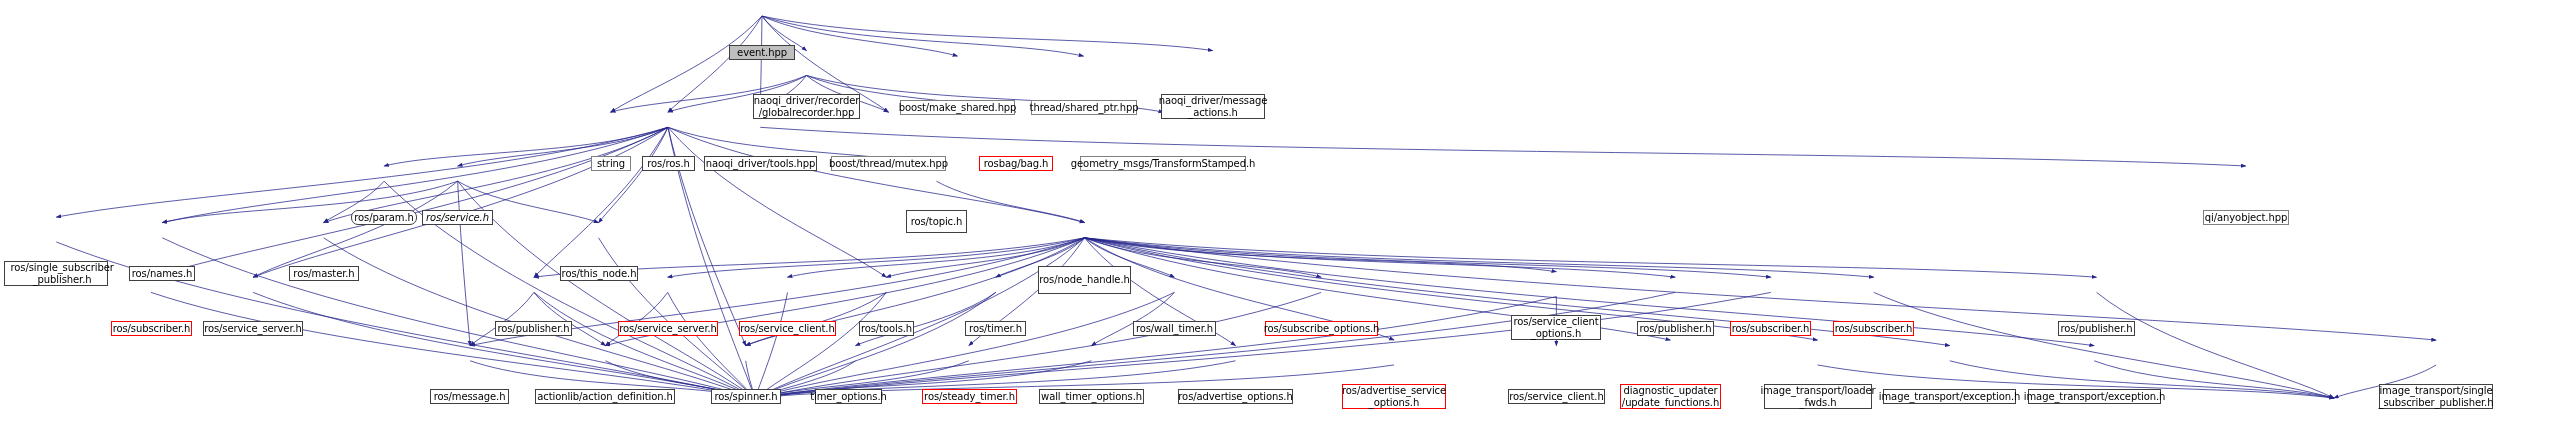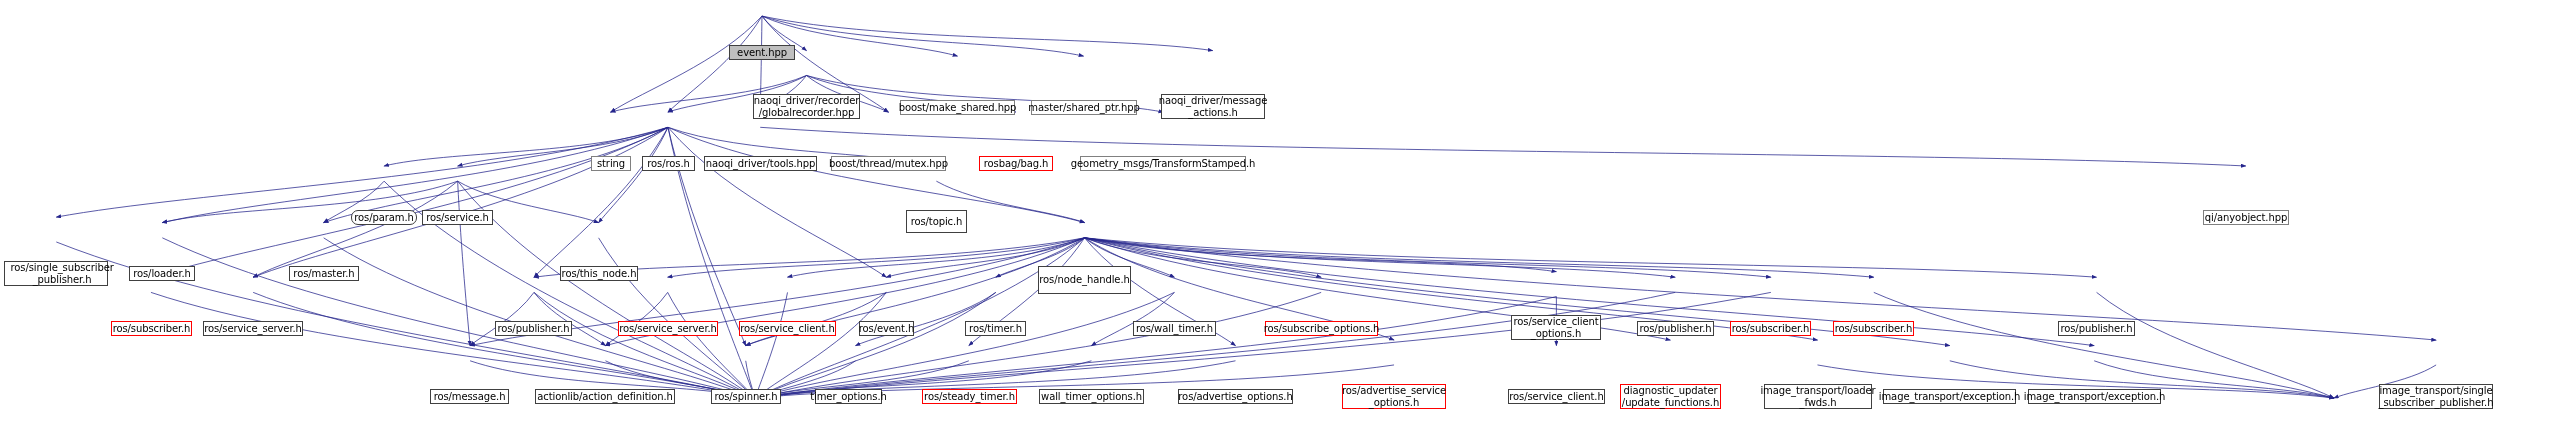--- a/index.html
+++ b/index.html
@@ -120,45 +120,45 @@
       <path d="M1570,344 C2117.82,423.65999999999997 3096.07,452.76 3526.5,492" fill="none" stroke="#26268c" stroke-width="1.1" marker-end="url(#ah)"></path>
       <path d="M81.5,350 C364.72,462.42 870.47,522.72 1093,576" fill="none" stroke="#26268c" stroke-width="1.1" marker-end="url(#ah)"></path>
       <path d="M235,344 C475.24,458.94 904.24,521.64 1093,576" fill="none" stroke="#26268c" stroke-width="1.1" marker-end="url(#ah)"></path>
       <path d="M468.5,344 C643.36,458.94 955.61,521.64 1093,576" fill="none" stroke="#26268c" stroke-width="1.1" marker-end="url(#ah)"></path>
       <path d="M866.5,344 C929.92,450.5 1043.17,527.7168 1093,576" fill="none" stroke="#26268c" stroke-width="1.1" marker-end="url(#ah)"></path>
     </svg>
 <div class="node root" style="left: 729px; top: 0.7px; width: 66px; height: 15px;"><span>event.hpp</span></div>
     <div class="node solid" style="left: 753px; top: 50px; width: 107px; height: 25px;"><span>naoqi_driver/recorder
 /globalrecorder.hpp</span></div>
     <div class="node " style="left: 900px; top: 56px; width: 115px; height: 15px;"><span>boost/make_shared.hpp</span></div>
-    <div class="node " style="left: 1031px; top: 56px; width: 106px; height: 15px;"><span>master/shared_ptr.hpp</span></div>
+    <div class="node " style="left: 1031px; top: 56px; width: 106px; height: 15px;"><span>thread/shared_ptr.hpp</span></div>
     <div class="node solid" style="left: 1161px; top: 50px; width: 104px; height: 25px;"><span>naoqi_driver/message
 _actions.h</span></div>
     <div class="node " style="left: 591px; top: 112px; width: 40px; height: 15px;"><span>string</span></div>
     <div class="node solid" style="left: 642px; top: 112px; width: 53px; height: 15px;"><span>ros/ros.h</span></div>
     <div class="node solid" style="left: 704px; top: 112px; width: 113px; height: 15px;"><span>naoqi_driver/tools.hpp</span></div>
     <div class="node " style="left: 831px; top: 112px; width: 115px; height: 15px;"><span>boost/thread/mutex.hpp</span></div>
     <div class="node red" style="left: 979px; top: 112px; width: 74px; height: 15px;"><span>rosbag/bag.h</span></div>
     <div class="node " style="left: 1080px; top: 112px; width: 166px; height: 15px;"><span>geometry_msgs/TransformStamped.h</span></div>
     <div class="node solid" style="left: 351px; top: 166px; width: 66px; height: 15px; border-radius: 7px;"><span>ros/param.h</span></div>
-    <div class="node solid" style="left: 422px; top: 166px; width: 71px; height: 15px;"><span>ros/service.h</span></div>
+    <div class="node solid" style="left: 422px; top: 166px; width: 71px; height: 15px; font-style: italic;"><span>ros/service.h</span></div>
     <div class="node solid" style="left: 906px; top: 166px; width: 61px; height: 23px;"><span>ros/topic.h</span></div>
     <div class="node " style="left: 2203px; top: 166px; width: 86px; height: 15px;"><span>qi/anyobject.hpp</span></div>
     <div class="node solid" style="left: 4.1px; top: 217px; width: 104px; height: 25px; padding-left: 12px;"><span>ros/single_subscriber
 _publisher.h</span></div>
-    <div class="node solid" style="left: 129px; top: 222px; width: 66px; height: 15px;"><span>ros/loader.h</span></div>
+    <div class="node solid" style="left: 129px; top: 222px; width: 66px; height: 15px;"><span>ros/names.h</span></div>
     <div class="node solid" style="left: 289px; top: 222px; width: 70px; height: 15px;"><span>ros/master.h</span></div>
     <div class="node solid" style="left: 560px; top: 222px; width: 78px; height: 15px;"><span>ros/this_node.h</span></div>
     <div class="node solid" style="left: 1038px; top: 222px; width: 93px; height: 28px;"><span>ros/node_handle.h</span></div>
     <div class="node red" style="left: 111px; top: 277px; width: 81px; height: 15px;"><span>ros/subscriber.h</span></div>
     <div class="node solid" style="left: 203px; top: 277px; width: 100px; height: 15px;"><span>ros/service_server.h</span></div>
     <div class="node solid" style="left: 495px; top: 277px; width: 77px; height: 15px;"><span>ros/publisher.h</span></div>
     <div class="node red" style="left: 618px; top: 277px; width: 100px; height: 15px;"><span>ros/service_server.h</span></div>
     <div class="node red" style="left: 739px; top: 277px; width: 97px; height: 15px;"><span>ros/service_client.h</span></div>
-    <div class="node solid" style="left: 859px; top: 277px; width: 55px; height: 15px;"><span>ros/event.h</span></div>
+    <div class="node solid" style="left: 859px; top: 277px; width: 55px; height: 15px;"><span>ros/tools.h</span></div>
     <div class="node solid" style="left: 965px; top: 277px; width: 61px; height: 15px;"><span>ros/timer.h</span></div>
     <div class="node solid" style="left: 1133px; top: 277px; width: 83px; height: 15px;"><span>ros/wall_timer.h</span></div>
     <div class="node red" style="left: 1265px; top: 277px; width: 113px; height: 15px;"><span>ros/subscribe_options.h</span></div>
     <div class="node solid" style="left: 1511px; top: 271px; width: 90px; height: 25px;"><span>ros/service_client
 _options.h</span></div>
     <div class="node solid" style="left: 1637px; top: 277px; width: 77px; height: 15px;"><span>ros/publisher.h</span></div>
     <div class="node red" style="left: 1730px; top: 277px; width: 81px; height: 15px;"><span>ros/subscriber.h</span></div>
     <div class="node red" style="left: 1833px; top: 277px; width: 81px; height: 15px;"><span>ros/subscriber.h</span></div>
     <div class="node solid" style="left: 2058px; top: 277px; width: 77px; height: 15px;"><span>ros/publisher.h</span></div>
     <div class="node solid" style="left: 430px; top: 345px; width: 79px; height: 15px;"><span>ros/message.h</span></div>

